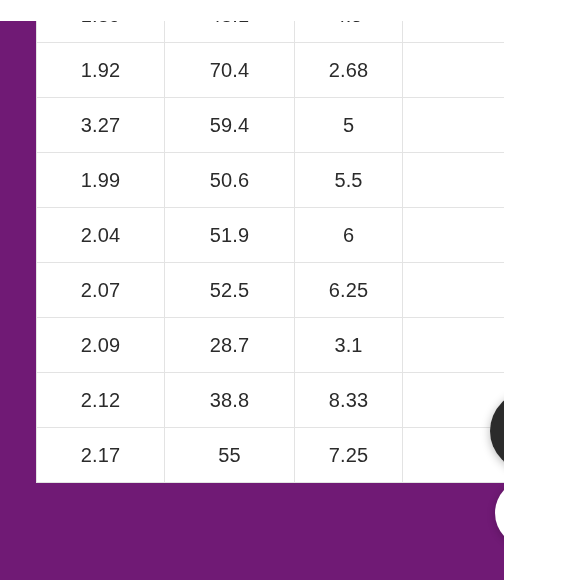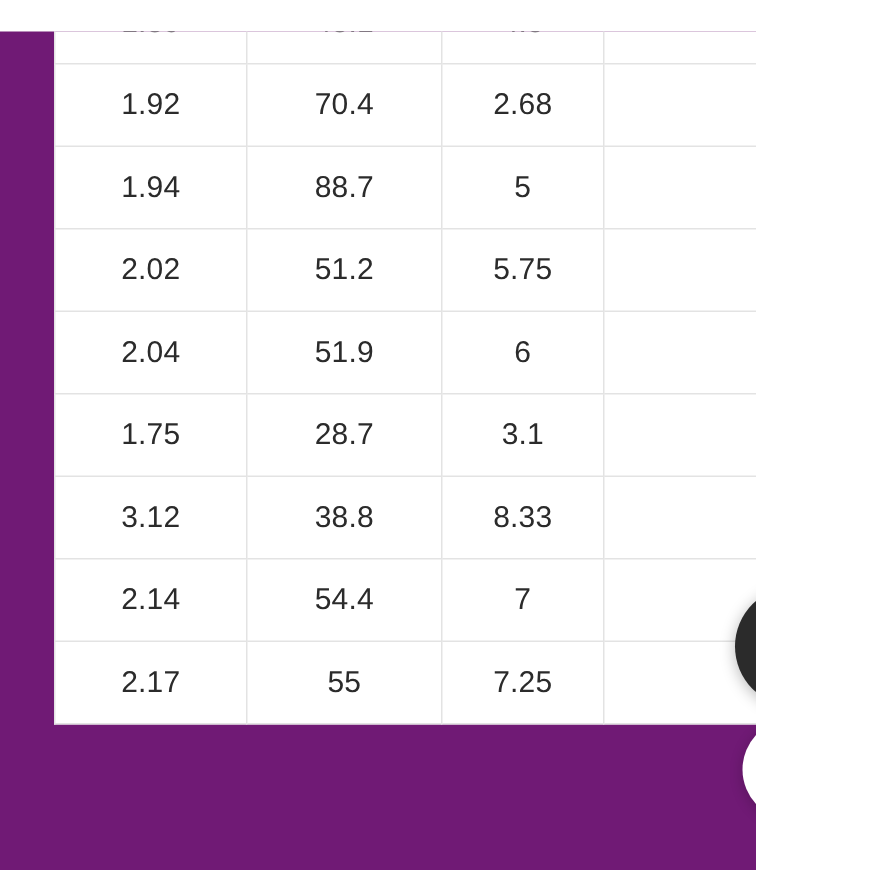--- a/index.html
+++ b/index.html
@@ -115,53 +115,53 @@
             <td>4.5</td>
             <td class="col-empty"></td>
           </tr>
           <tr>
             <td>1.92</td>
             <td>70.4</td>
             <td>2.68</td>
             <td class="col-empty"></td>
           </tr>
           <tr>
-            <td>1.94</td>
-            <td>88.7</td>
+            <td>3.27</td>
+            <td>59.4</td>
             <td>5</td>
             <td class="col-empty"></td>
           </tr>
           <tr>
-            <td>2.02</td>
-            <td>51.2</td>
-            <td>5.75</td>
+            <td>1.99</td>
+            <td>50.6</td>
+            <td>5.5</td>
             <td class="col-empty"></td>
           </tr>
           <tr>
             <td>2.04</td>
             <td>51.9</td>
             <td>6</td>
             <td class="col-empty"></td>
           </tr>
           <tr>
-            <td>1.75</td>
+            <td>2.07</td>
+            <td>52.5</td>
+            <td>6.25</td>
+            <td class="col-empty"></td>
+          </tr>
+          <tr>
+            <td>2.09</td>
             <td>28.7</td>
             <td>3.1</td>
             <td class="col-empty"></td>
           </tr>
           <tr>
-            <td>3.12</td>
+            <td>2.12</td>
             <td>38.8</td>
             <td>8.33</td>
-            <td class="col-empty"></td>
-          </tr>
-          <tr>
-            <td>2.14</td>
-            <td>54.4</td>
-            <td>7</td>
             <td class="col-empty"></td>
           </tr>
           <tr>
             <td>2.17</td>
             <td>55</td>
             <td>7.25</td>
             <td class="col-empty"></td>
           </tr>
         </tbody>
     </table>

